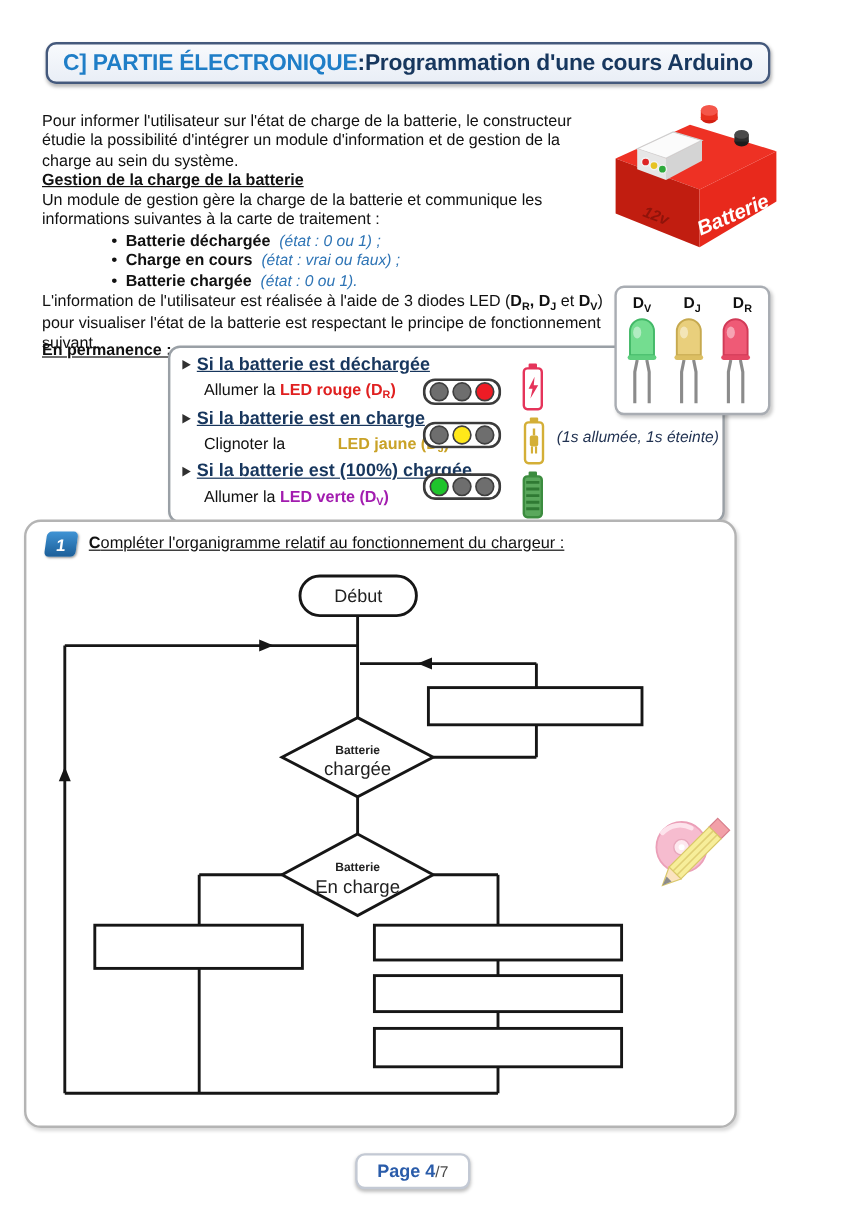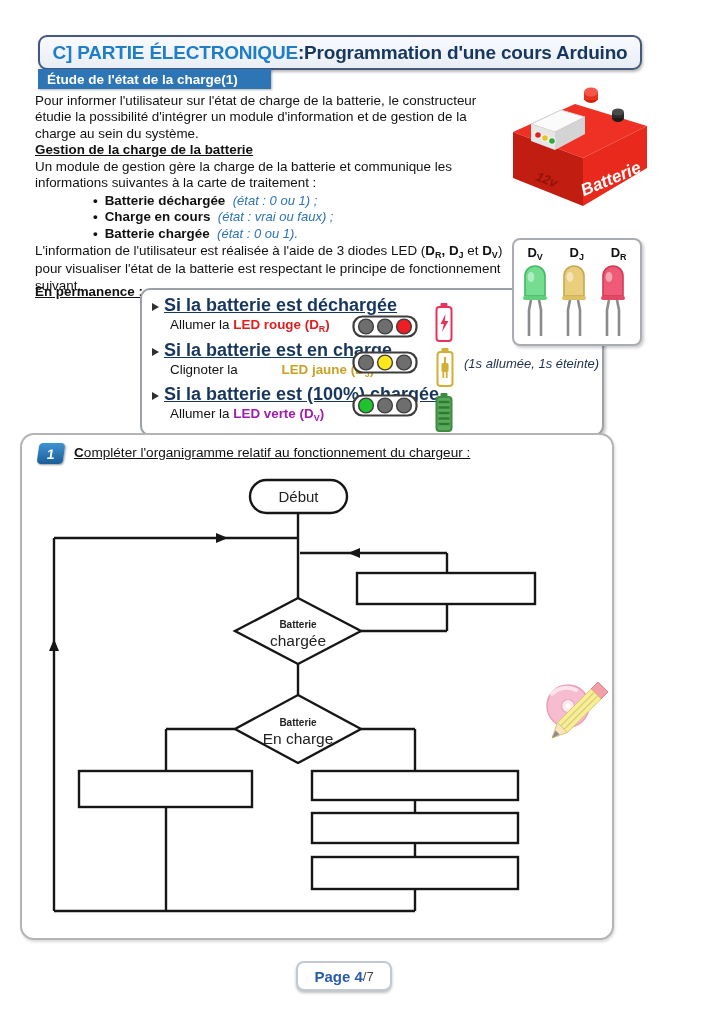--- a/index.html
+++ b/index.html
@@ -33,21 +33,21 @@
   .b-note{color:#2e74b5;font-style:italic;font-size:13px;}
   sub.d{font-size:9px;font-weight:bold;vertical-align:-3px;}
   .d-bold{font-weight:bold;}
   .permanence{position:absolute;left:35px;top:284px;font-size:13.4px;font-weight:bold;text-decoration:underline;}
   
   .rules-box{
     position:absolute;left:140px;top:288px;width:460px;height:144px;
     border:2px solid #9aa0a6;border-radius:10px;background:#fff;
     box-shadow:2px 2px 3px rgba(0,0,0,.22);
   }
-  .cond{position:absolute;font-size:18px;font-weight:bold;color:#17365d;white-space:nowrap;}
+  .cond{position:absolute;font-size:15px;font-weight:bold;color:#17365d;white-space:nowrap;}
   .cond .cond-text{text-decoration:underline;}
   .tri{display:inline-block;width:0;height:0;border-left:7px solid #303030;
        border-top:4.5px solid transparent;border-bottom:4.5px solid transparent;margin-right:5px;}
   .action{position:absolute;font-size:13.4px;white-space:nowrap;}
   .action .led-colored{font-weight:bold;}
   .pill{position:absolute;}
   .bat-icon{position:absolute;}
   .blink-note{position:absolute;left:322px;top:66px;font-size:13px;font-style:italic;color:#1f3050;white-space:nowrap;}
   
   .led-box{
@@ -84,21 +84,20 @@
 </head>
 <body>
 
 <div class="page">
 
   <div class="title-box">
     <span class="title-prefix">C] PARTIE ÉLECTRONIQUE</span>
       <span class="title-sep"> : </span>
       <span class="title-main">Programmation d'une cours Arduino</span>
   </div>
-  <div class="subtitle-banner">Étude de l'état de la charge(1)</div>
 
   <div class="intro">
     <p>Pour informer l'utilisateur sur l'état de charge de la batterie, le constructeur étudie la possibilité d'intégrer un module d'information et de gestion de la charge au sein du système.</p>
     <p class="u-head">Gestion de la charge de la batterie</p>
     <p>Un module de gestion gère la charge de la batterie et communique les informations suivantes à la carte de traitement :</p>
     <ul class="bullets">
       <li><span class="b-label">Batterie déchargée</span>&nbsp; <span class="b-note">(état : 0 ou 1) ;</span></li>
       <li><span class="b-label">Charge en cours</span>&nbsp; <span class="b-note">(état : vrai ou faux) ;</span></li>
       <li><span class="b-label">Batterie chargée</span>&nbsp; <span class="b-note">(état : 0 ou 1).</span></li>
     </ul>

